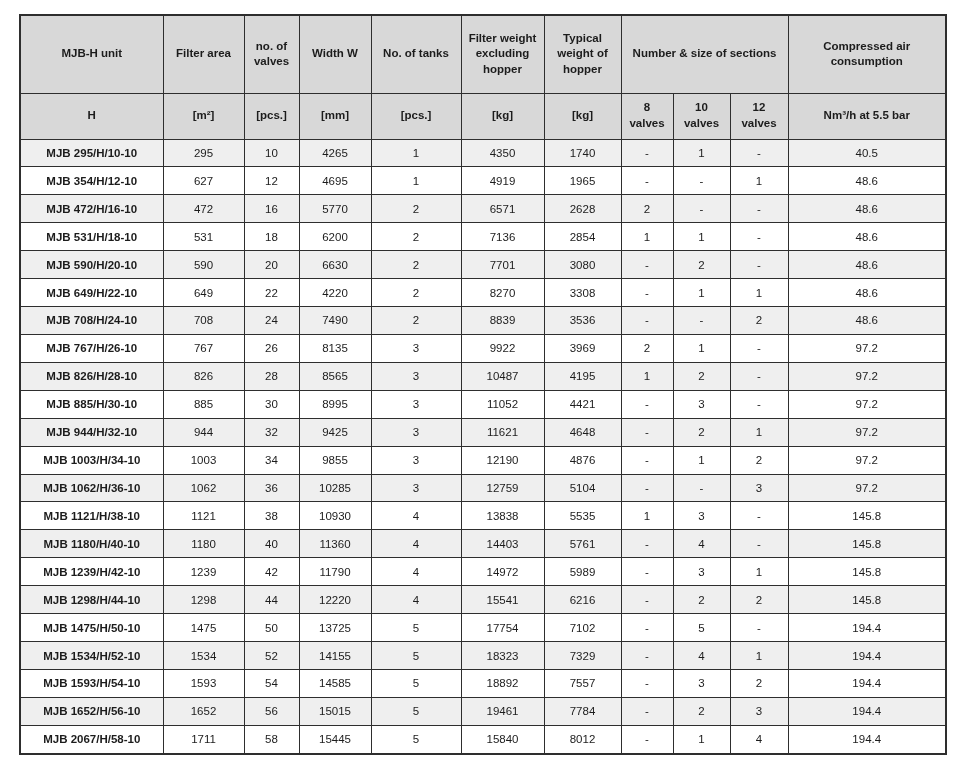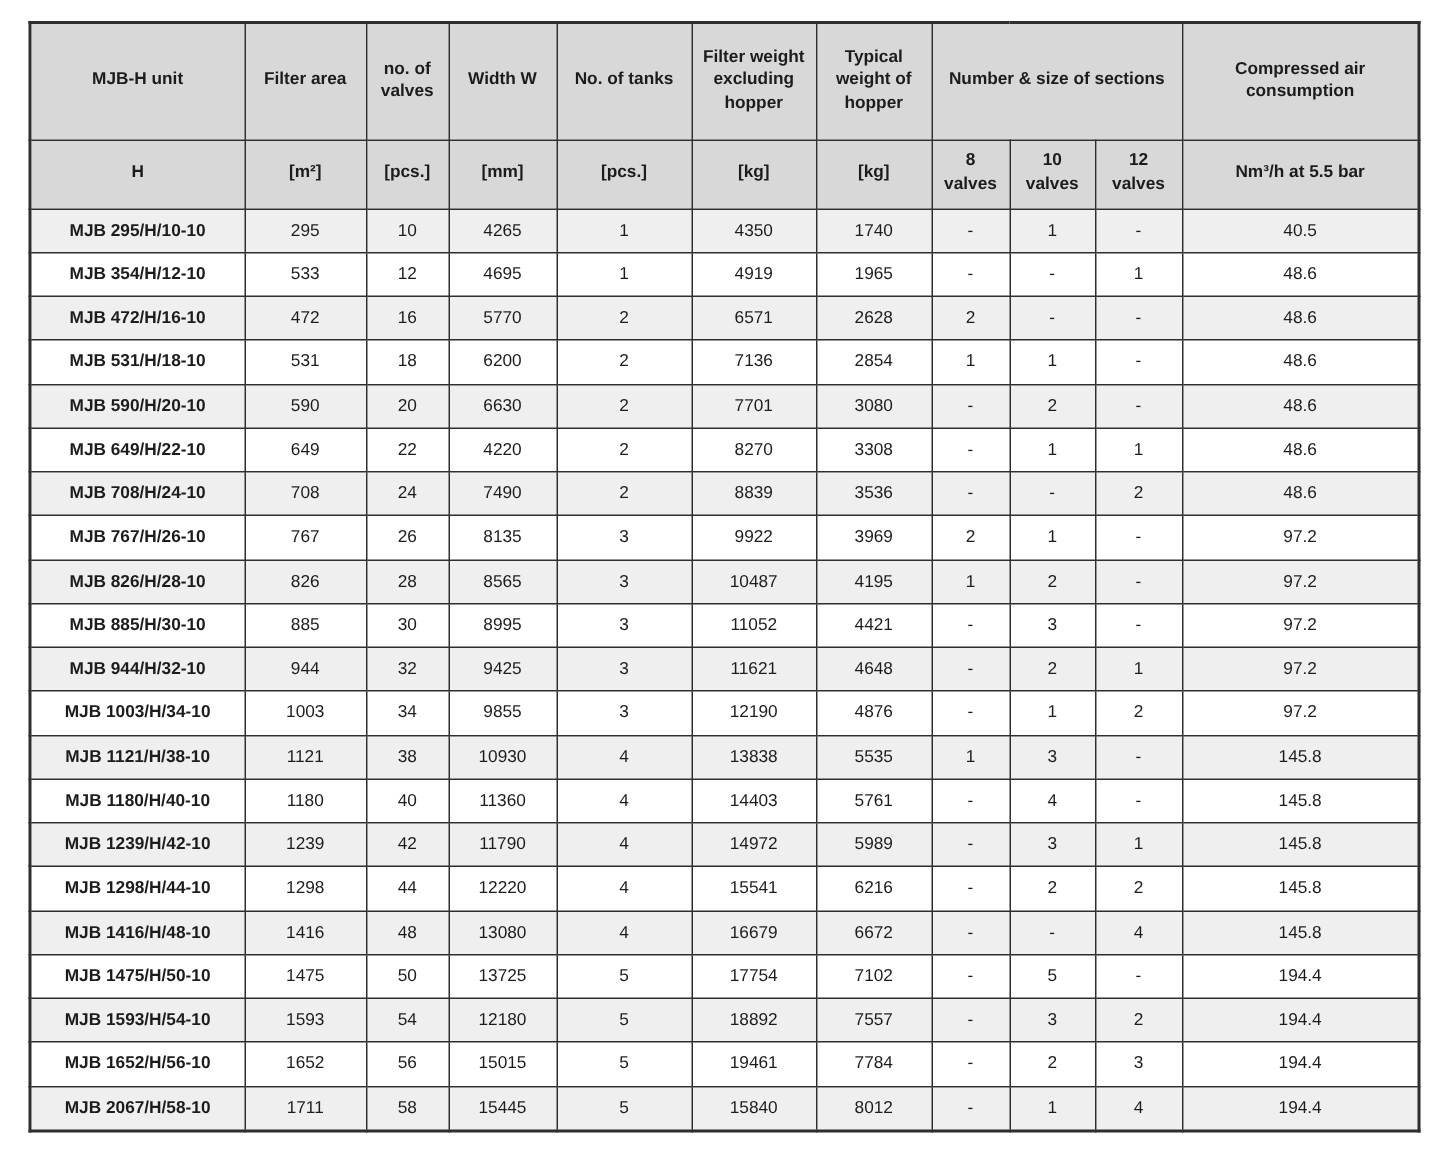--- a/index.html
+++ b/index.html
@@ -103,21 +103,21 @@
           <td>1</td>
           <td>4350</td>
           <td>1740</td>
           <td>-</td>
           <td>1</td>
           <td>-</td>
           <td>40.5</td>
         </tr>
         <tr>
           <td class="unit-col">MJB 354/H/12-10</td>
-          <td>533</td>
+          <td>627</td>
           <td>12</td>
           <td>4695</td>
           <td>1</td>
           <td>4919</td>
           <td>1965</td>
           <td>-</td>
           <td>-</td>
           <td>1</td>
           <td>48.6</td>
         </tr>
@@ -245,20 +245,33 @@
           <td>9855</td>
           <td>3</td>
           <td>12190</td>
           <td>4876</td>
           <td>-</td>
           <td>1</td>
           <td>2</td>
           <td>97.2</td>
         </tr>
         <tr>
+          <td class="unit-col">MJB 1062/H/36-10</td>
+          <td>1062</td>
+          <td>36</td>
+          <td>10285</td>
+          <td>3</td>
+          <td>12759</td>
+          <td>5104</td>
+          <td>-</td>
+          <td>-</td>
+          <td>3</td>
+          <td>97.2</td>
+        </tr>
+        <tr>
           <td class="unit-col">MJB 1121/H/38-10</td>
           <td>1121</td>
           <td>38</td>
           <td>10930</td>
           <td>4</td>
           <td>13838</td>
           <td>5535</td>
           <td>1</td>
           <td>3</td>
           <td>-</td>
@@ -297,50 +310,50 @@
           <td>12220</td>
           <td>4</td>
           <td>15541</td>
           <td>6216</td>
           <td>-</td>
           <td>2</td>
           <td>2</td>
           <td>145.8</td>
         </tr>
         <tr>
-          <td class="unit-col">MJB 1416/H/48-10</td>
-          <td>1416</td>
-          <td>48</td>
-          <td>13080</td>
-          <td>4</td>
-          <td>16679</td>
-          <td>6672</td>
-          <td>-</td>
-          <td>-</td>
-          <td>4</td>
-          <td>145.8</td>
-        </tr>
-        <tr>
           <td class="unit-col">MJB 1475/H/50-10</td>
           <td>1475</td>
           <td>50</td>
           <td>13725</td>
           <td>5</td>
           <td>17754</td>
           <td>7102</td>
           <td>-</td>
           <td>5</td>
           <td>-</td>
           <td>194.4</td>
         </tr>
         <tr>
+          <td class="unit-col">MJB 1534/H/52-10</td>
+          <td>1534</td>
+          <td>52</td>
+          <td>14155</td>
+          <td>5</td>
+          <td>18323</td>
+          <td>7329</td>
+          <td>-</td>
+          <td>4</td>
+          <td>1</td>
+          <td>194.4</td>
+        </tr>
+        <tr>
           <td class="unit-col">MJB 1593/H/54-10</td>
           <td>1593</td>
           <td>54</td>
-          <td>12180</td>
+          <td>14585</td>
           <td>5</td>
           <td>18892</td>
           <td>7557</td>
           <td>-</td>
           <td>3</td>
           <td>2</td>
           <td>194.4</td>
         </tr>
         <tr>
           <td class="unit-col">MJB 1652/H/56-10</td>

